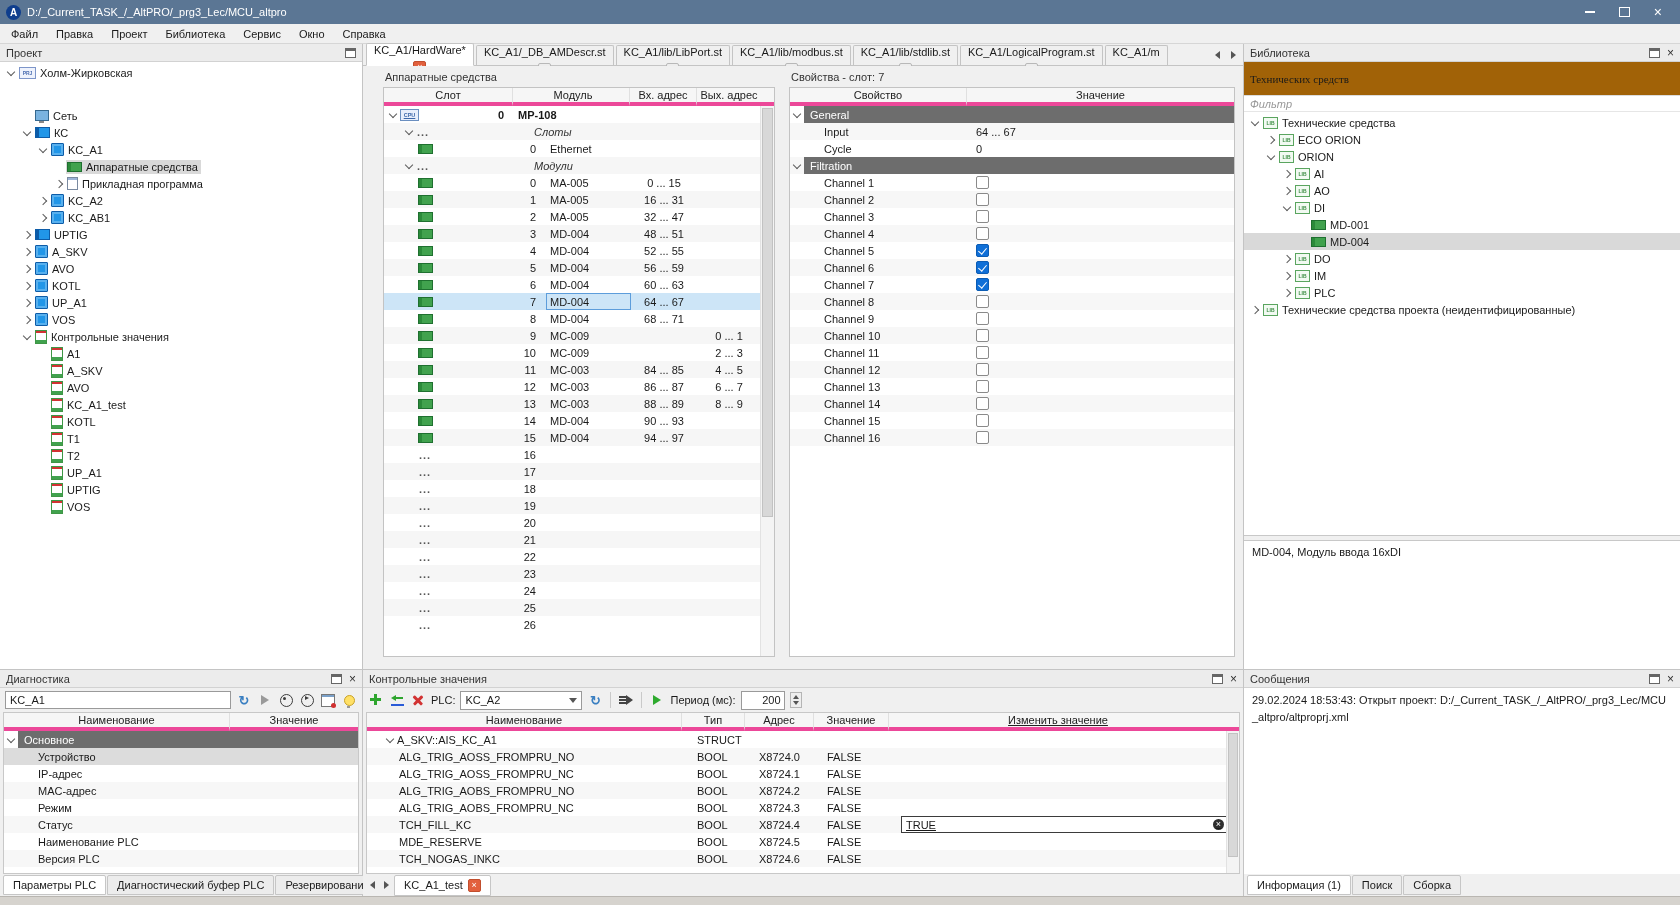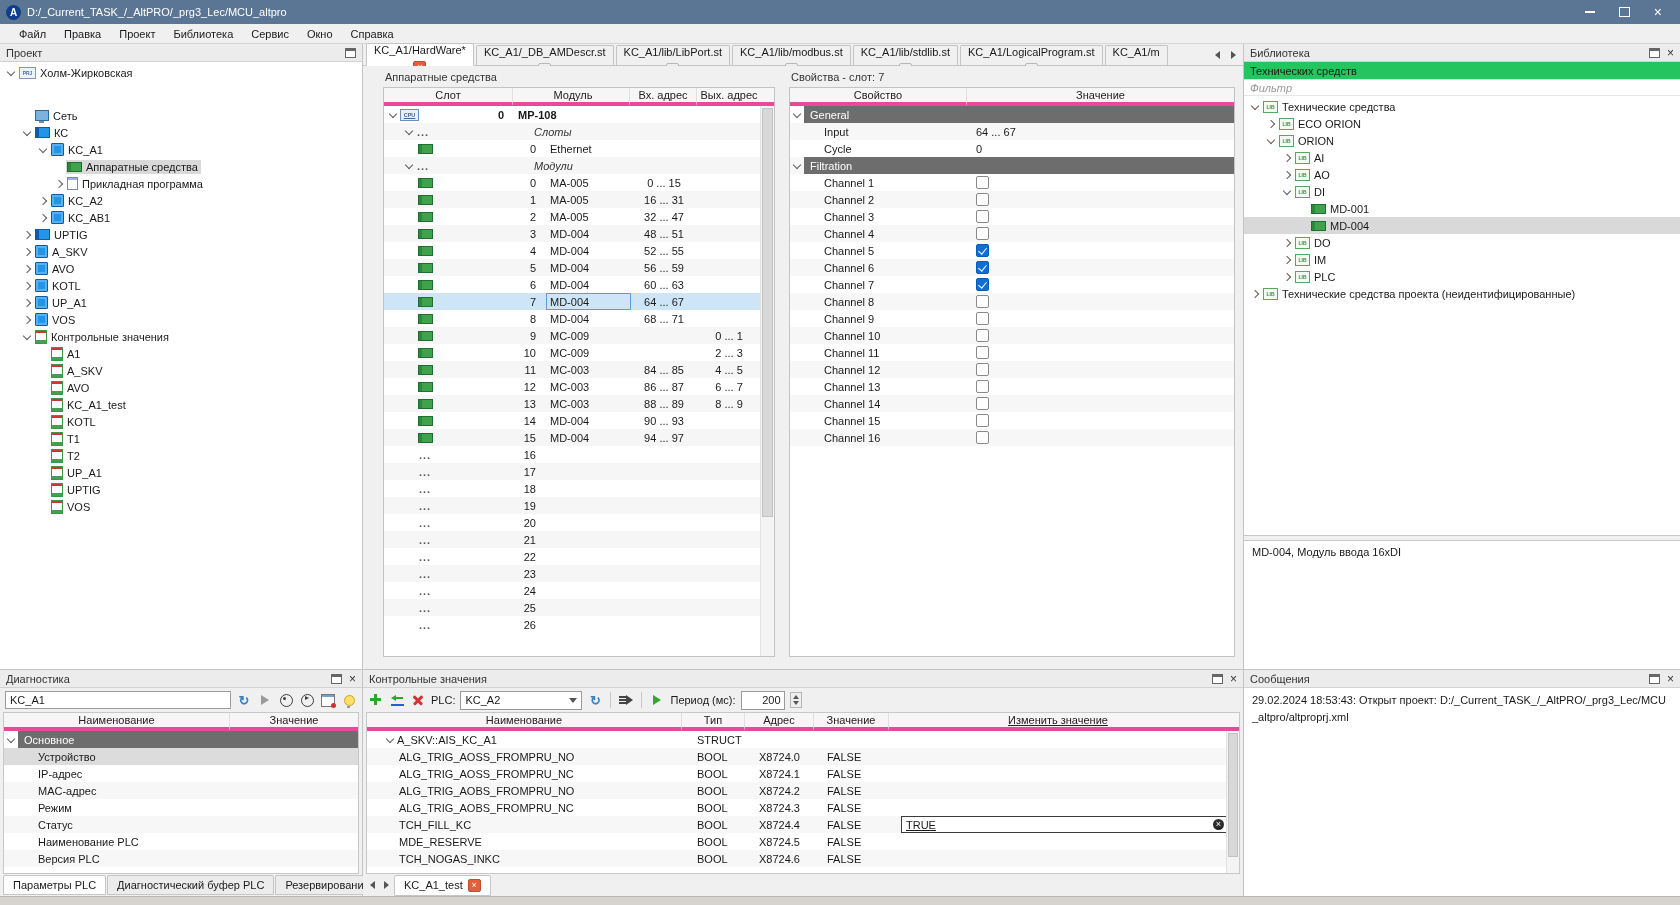--- a/index.html
+++ b/index.html
@@ -6,21 +6,21 @@
   .app{width:1680px;height:905px;display:flex;flex-direction:column;font-family:"Liberation Sans",sans-serif;font-size:11px;color:#1a1a1a;background:#f0f0f0;overflow:hidden;position:relative;}
   
   .titlebar{height:24px;background:var(--titlebar,#5b7694);display:flex;align-items:center;padding:0 6px;gap:6px;flex:none;}
   .logo{width:15px;height:15px;border-radius:50%;background:#0f3e8d;color:#fff;font-size:10px;font-weight:bold;display:flex;align-items:center;justify-content:center;flex:none;}
   .wtitle{color:#fff;font-size:11px;}
   .win-controls{margin-left:auto;display:flex;align-items:center;gap:24px;padding-right:12px;}
   .wc-min{width:10px;height:2px;background:#fff;}
   .wc-max{width:9px;height:8px;border:1px solid #fff;}
   .wc-close{color:#fff;font-size:14px;line-height:1;}
   
-  .menubar{height:19px;background:#f0f0f0;border-bottom:1px solid #d6d6d6;display:flex;align-items:center;flex:none;padding-left:10px;}
+  .menubar{height:19px;background:#f0f0f0;border-bottom:1px solid #d6d6d6;display:flex;align-items:center;flex:none;padding-left:2px;}
   .menu-item{padding:2px 9px;}
   
   .main{flex:1;display:flex;min-height:0;}
   .col-left{width:362px;flex:none;display:flex;flex-direction:column;border-right:1px solid #c4c4c4;background:#f0f0f0;}
   .col-center{flex:1;display:flex;flex-direction:column;min-width:0;}
   .col-right{width:436px;flex:none;display:flex;flex-direction:column;border-left:1px solid #c4c4c4;background:#f0f0f0;}
   
   .panel-header{height:17px;background:#ececec;border-bottom:1px solid #d2d2d2;display:flex;align-items:center;padding:0 6px;color:#333;flex:none;}
   .ph-icons{margin-left:auto;display:flex;gap:7px;align-items:center;}
   .ph-float{width:9px;height:8px;border:1px solid #666;background:#fff;box-shadow:inset 0 2px 0 #666;}
@@ -146,21 +146,21 @@
   .w-val{width:74px;flex:none;display:flex;align-items:center;}
   .w-edit{width:338px;flex:none;display:flex;align-items:center;text-decoration:underline;}
   .w-row{display:flex;height:17px;align-items:center;flex:none;}
   .w-row:nth-child(even){background:#f7f7f7;}
   .wscroll{position:absolute;right:0;top:18px;bottom:0;width:12px;background:#f4f4f4;border-left:1px solid #e2e2e2;}
   .editbox{display:flex;align-items:center;border:1px solid #3b3b3b;background:#fff;height:15px;width:318px;padding:0 4px;gap:4px;}
   .editbox .txt{flex:1;}
   .clearbtn{width:11px;height:11px;border-radius:50%;background:#2d2d2d;color:#fff;font-size:9px;line-height:1;display:flex;align-items:center;justify-content:center;flex:none;}
   
   .libpanel{flex:1;display:flex;flex-direction:column;min-height:0;}
-  .lib-sub{height:17px;flex:none;background:#22c55e;border-bottom:1px solid #dcdcdc;display:flex;align-items:center;padding:0 6px;}
+  .lib-sub{height:17px;flex:none;background:#a16207;border-bottom:1px solid #dcdcdc;display:flex;align-items:center;padding:8px 6px;font-family:Liberation Serif, serif;}
   .lib-filter{height:15px;flex:none;background:#fff;border-bottom:1px solid #e6e6e6;display:flex;align-items:center;padding:0 6px;color:#999;font-style:italic;}
   .lib-tree{flex:1;background:#fff;overflow:hidden;border-bottom:1px solid #c8c8c8;padding-top:2px;}
   .lib-desc{height:118px;flex:none;background:#fff;border-top:1px solid #c8c8c8;margin-top:4px;padding:5px 8px;}
   
   .msg-body{flex:1;background:#fff;padding:4px 8px;line-height:1.5;overflow:hidden;word-break:break-all;}
   
   .statusbar{height:8px;flex:none;background:#d6d3ce;border-top:1px solid #b9b6b1;}
 </style>
 </head>
 <body>
@@ -1247,19 +1247,24 @@
 
       <div class="bpanel">
         <div class="panel-header">
           <span>Сообщения</span>
           <span class="ph-icons">
             <span class="ph-float"></span>
             <span class="ph-close">×</span>
           </span>
         </div>
         <div class="msg-body">29.02.2024 18:53:43:  Открыт проект:  D:/_Current_TASK_/_AltPRO/_prg3_Lec/MCU_altpro/altproprj.xml</div>
+        <div class="btabs" id="msg-tabs">
+            <span class="btab active">Информация (1)</span>
+            <span class="btab">Поиск</span>
+            <span class="btab">Сборка</span>
+          </div>
       </div>
     </div>
 
   </div>
 
   <div class="statusbar"></div>
 </div>
 
 </body></html>

